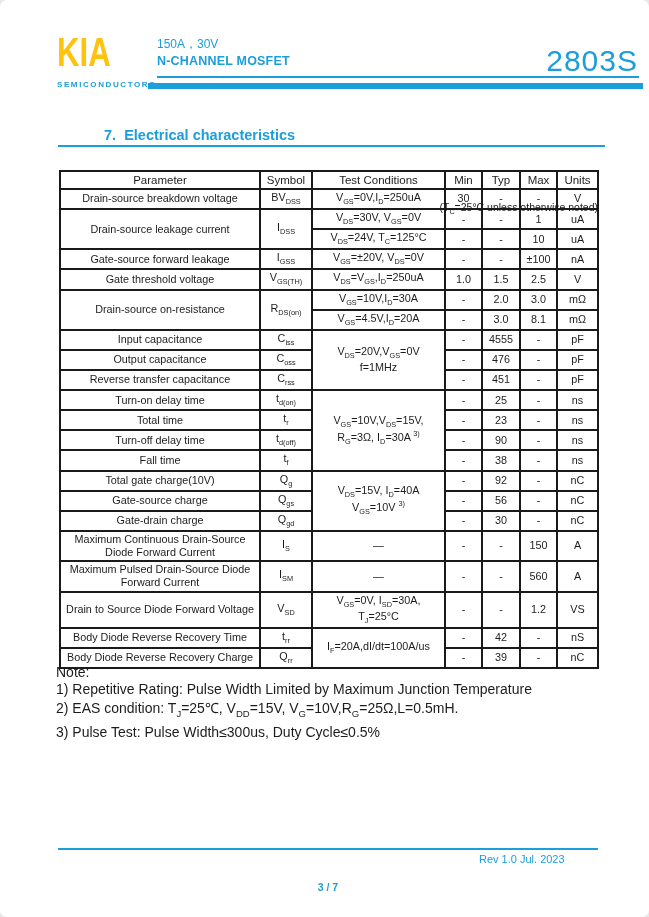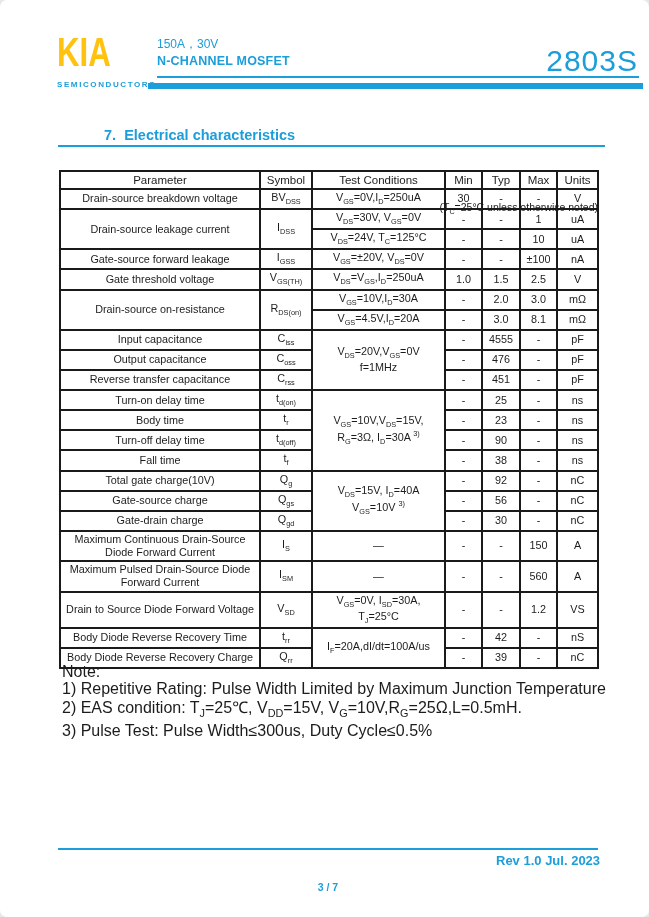--- a/index.html
+++ b/index.html
@@ -82,32 +82,32 @@
   col.w-param{width:200px;}
   col.w-sym{width:52px;}
   col.w-cond{width:133px;}
   col.w-min{width:37px;}
   col.w-typ{width:38px;}
   col.w-max{width:37px;}
   col.w-units{width:41px;}
   sub{font-size:0.68em;}
   sup{font-size:0.68em;}
   
-  .notes{position:absolute;left:62px;top:664px;font-size:16px;color:var(--ink);}
+  .notes{position:absolute;left:56px;top:664px;font-size:14px;color:var(--ink);}
   .notes .note-label{line-height:16px;}
   .notes .note-item{line-height:18.5px;}
   
   .footer-rule{position:absolute;left:58px;top:848px;width:540px;height:2px;background:var(--accent);}
   .footer-page{
     position:absolute;left:58px;top:853px;width:540px;
     text-align:center;font-size:10.5px;font-weight:bold;color:var(--accent);margin-top:28px;
   }
   .footer-rev{
-    position:absolute;left:496px;top:853px;
-    font-size:13px;font-weight:bold;color:var(--accent);
+    position:absolute;left:479px;top:853px;
+    font-size:11px;font-weight:normal;color:var(--accent);
   }
 </style>
 </head>
 <body>
 
 <div class="page">
 
   <div class="logo-word">KIA</div>
   <div class="logo-sub">SEMICONDUCTORS</div>
   <div class="hdr-rating">150A，30V</div>
@@ -227,21 +227,21 @@
     <tr>
       <td class="c-param">Turn-on delay time</td>
       <td>t<sub>d(on)</sub></td>
       <td rowspan="4">V<sub>GS</sub>=10V,V<sub>DS</sub>=15V,<br>R<sub>G</sub>=3Ω, I<sub>D</sub>=30A <sup>3)</sup></td>
       <td>-</td>
       <td>25</td>
       <td>-</td>
       <td>ns</td>
     </tr>
     <tr>
-      <td class="c-param">Body time</td>
+      <td class="c-param">Total time</td>
       <td>t<sub>r</sub></td>
       <td>-</td>
       <td>23</td>
       <td>-</td>
       <td>ns</td>
     </tr>
     <tr>
       <td class="c-param">Turn-off delay time</td>
       <td>t<sub>d(off)</sub></td>
       <td>-</td>

